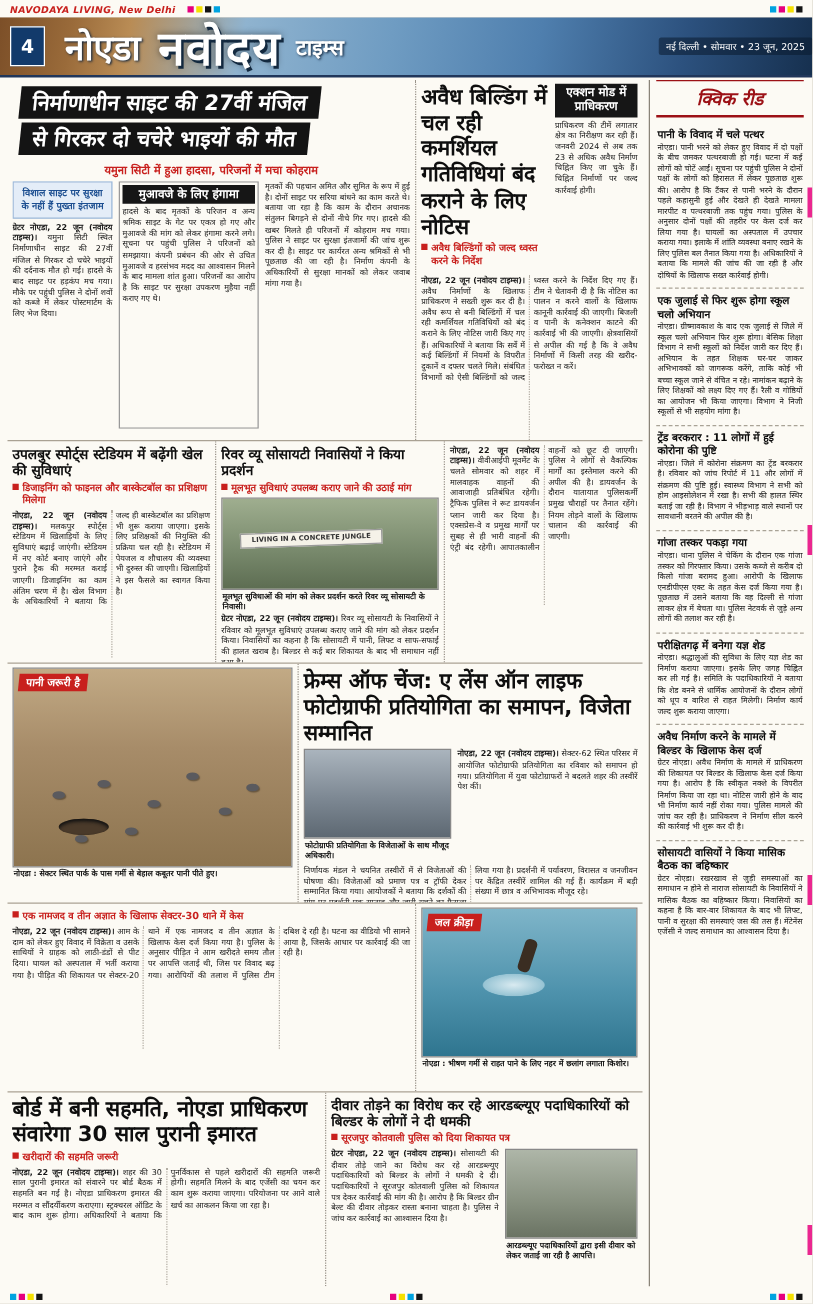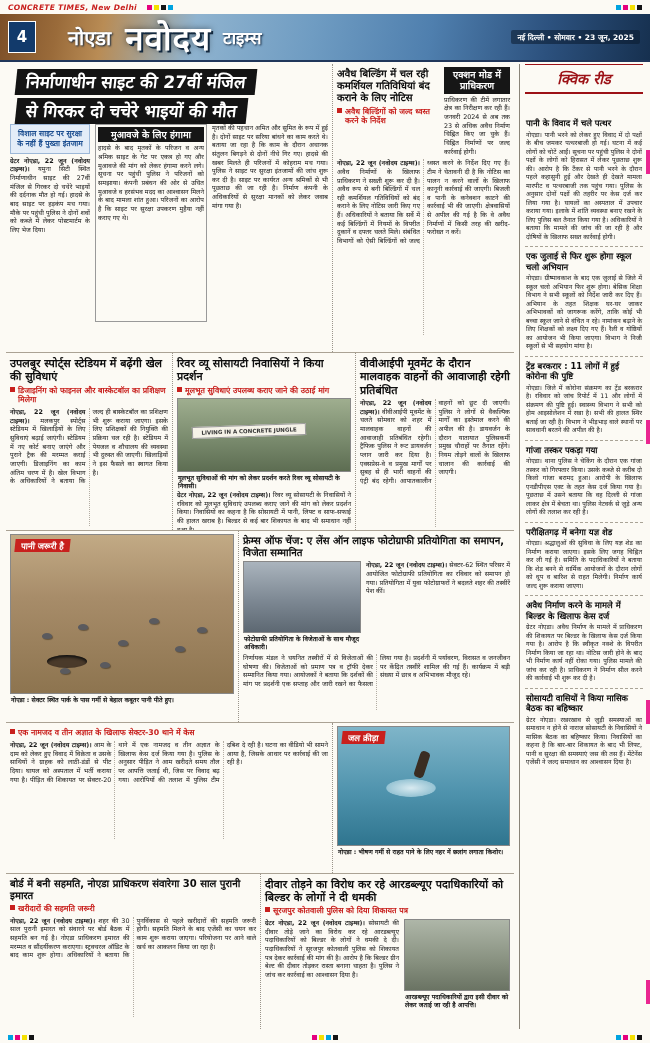--- a/index.html
+++ b/index.html
@@ -12,40 +12,40 @@
   .publine{color:#c8201d;font-size:7.5px;font-weight:bold;font-style:italic;letter-spacing:.3px;}
   .regmarks{display:flex;gap:2px;}
   .reg{width:5px;height:5px;display:inline-block;}
   .reg.c{background:#00a3e0}.reg.m{background:#e6007e}.reg.y{background:#f5e000}.reg.k{background:#141414}
   .spacer{flex:1}
   
   .masthead{position:absolute;top:14px;left:0;right:0;height:46px;display:flex;align-items:center;overflow:hidden;
     background:linear-gradient(100deg,#7c4f28 0%,#9a6b3a 9%,#b98c55 16%,#8fb3cf 30%,#6f9cc2 48%,#4f7fae 66%,#2c517e 84%,#16304f 100%);}
   .pagenum{width:26px;height:30px;background:#123a6b;color:#fff;font-size:15px;font-weight:bold;
            display:flex;align-items:center;justify-content:center;margin-left:8px;border:1px solid #fff;}
-  .np-city{color:#fff;font-size:20px;font-weight:bold;margin-left:32px;text-shadow:1px 1px 2px #10243c;}
-  .np-brand{color:#fff;font-size:33px;font-weight:bold;margin-left:14px;letter-spacing:1px;
+  .np-city{color:#fff;font-size:28px;font-weight:bold;margin-left:16px;text-shadow:1px 1px 2px #10243c;}
+  .np-brand{color:#fff;font-size:38px;font-weight:bold;margin-left:14px;letter-spacing:1px;
             text-shadow:2px 2px 0 #13293f,0 0 6px rgba(0,0,0,.5);}
   .np-suffix{color:#fff;font-size:17px;font-weight:bold;margin-left:12px;text-shadow:1px 1px 2px #10243c;}
-  .mh-date{margin-left:auto;margin-right:10px;color:#fff;font-size:7.5px;font-weight:bold;
+  .mh-date{margin-left:auto;color:#fff;font-size:7.5px;font-weight:normal;
            background:rgba(10,25,45,.55);padding:2px 6px;border-radius:2px;}
   .mh-rule{position:absolute;top:60px;left:0;right:0;height:2px;background:#20365a;}
   
   .content{position:absolute;top:64px;left:6px;right:6px;bottom:14px;display:flex;gap:5px;}
   .leftzone{width:508px;display:flex;flex-direction:column;}
   .qr{flex:1;border-left:1.5px solid #8a8478;padding:0 1px 0 5px;overflow:hidden;}
   .row{display:flex;border-bottom:1px solid #aaa294;overflow:hidden;}
   .art{padding:3px 4px;overflow:hidden;position:relative;}
   .vr{border-right:1px dotted #9a948a;}
   
   .hban{background:#141414;color:#fff;display:inline-block;padding:1px 10px 2px;font-weight:bold;
         font-size:17px;transform:skewX(-6deg);margin:2px 0 0 6px;white-space:nowrap;}
   .subhead{color:#c8201d;font-weight:bold;font-size:9px;text-align:center;margin:5px 0 3px;}
   .h2{font-size:11px;font-weight:bold;line-height:1.22;color:#0e0e0e;margin:1px 0 2px;}
-  .h2.big{font-size:10px;}
+  .h2.big{font-size:17px;}
   .bullet{display:flex;gap:3px;align-items:flex-start;color:#c8201d;font-weight:bold;font-size:7.8px;line-height:1.25;margin:2px 0 3px;}
   .bsq{width:5px;height:5px;background:#c8201d;margin-top:1px;flex:0 0 auto;}
   .bt{font-size:6.4px;line-height:1.35;text-align:justify;color:#181818;}
   .dl{font-weight:bold;}
   .cols2{column-count:2;column-gap:7px;column-rule:1px dotted #b3ada3;}
   .cols3{column-count:3;column-gap:7px;column-rule:1px dotted #b3ada3;}
   .blackban{background:#161616;color:#fff;font-weight:bold;text-align:center;padding:2px 3px;font-size:9.5px;line-height:1.2;}
   .inset{background:#e4edf8;border:1px solid #9db8d8;color:#1d4f91;font-weight:bold;font-size:7.6px;
          line-height:1.3;text-align:center;padding:4px 3px;margin-bottom:3px;}
   .rbox{border:1.5px solid #c8201d;padding:3px;color:#c8201d;font-weight:bold;font-size:8px;line-height:1.35;text-align:center;}
@@ -64,36 +64,36 @@
   .ph-wall{background:linear-gradient(180deg,#aeb6a8 0%,#87907f 60%,#6a7363 100%);}
   .banner-strip{position:absolute;left:8%;top:36%;width:64%;background:#f5f2e8;color:#333;font-size:5.5px;
                 font-weight:bold;text-align:center;padding:2px 1px;transform:rotate(-2deg);border:1px solid #999;}
   .bowl{position:absolute;left:16%;bottom:16%;width:40px;height:13px;background:#4a3a2a;border-radius:50%;box-shadow:inset 0 2px 3px #111;}
   .bird{position:absolute;width:10px;height:6px;background:#5a5a5e;border-radius:50% 50% 45% 45%;box-shadow:1px 1px 1px rgba(0,0,0,.35);}
   .splash{position:absolute;left:28%;top:44%;width:50px;height:18px;border-radius:50%;opacity:.9;
           background:radial-gradient(#e8f4f8,#9fc9d8 68%,transparent 74%);}
   .figure{position:absolute;left:46%;top:20%;width:10px;height:27px;background:#3a2d22;border-radius:4px;transform:rotate(18deg);}
   
   .qr-head{color:#9c1116;font-weight:bold;font-size:14.5px;text-align:center;font-style:italic;
-           border-bottom:2px solid #9c1116;border-top:1px solid #9c1116;padding:3px 0 4px;margin-bottom:20px;}
+           border-bottom:2px solid #9c1116;border-top:1px solid #9c1116;padding:3px 0 4px;margin-bottom:4px;}
   .qr-item{border-bottom:1px dashed #a9a396;padding:4px 1px 5px;}
   .qr-item:last-child{border-bottom:none;}
   .qr-title{font-size:8.4px;font-weight:bold;line-height:1.25;color:#0d0d0d;margin-bottom:2px;}
   .qr-body{font-size:6.3px;line-height:1.35;text-align:justify;color:#1c1c1c;}
   
   .footmarks{position:absolute;bottom:3px;left:8px;right:8px;display:flex;align-items:center;}
   .edge-m{position:absolute;right:0;width:4px;height:24px;background:#e6007e;opacity:.85;}
 </style>
 </head>
 <body>
 
 <div class="page">
 
   <div class="topline">
-    <span class="publine">CONCRETE TIMES, New Delhi</span>
+    <span class="publine">NAVODAYA LIVING, New Delhi</span>
     <span class="regmarks">
       <span class="reg m"></span>
         <span class="reg y"></span>
         <span class="reg k"></span>
         <span class="reg c"></span>
     </span>
     <span class="spacer"></span>
     <span class="regmarks">
       <span class="reg c"></span>
         <span class="reg m"></span>
@@ -113,20 +113,21 @@
 
   <div class="content">
     <div class="leftzone">
 
       <div class="row" style="height:289px">
         <article class="art vr" style="width:318px">
           <div>
             <span class="hban">निर्माणाधीन साइट की 27वीं मंजिल</span><br>
             <span class="hban" style="margin-top:3px">से गिरकर दो चचेरे भाइयों की मौत</span>
           </div>
+          <div class="subhead">यमुना सिटी में हुआ हादसा, परिजनों में मचा कोहराम</div>
           <div style="display:flex;gap:5px;height:198px;overflow:hidden">
             <div style="width:80px">
               <div class="inset">विशाल साइट पर सुरक्षा के नहीं हैं पुख्ता इंतजाम</div>
               <p class="bt"><span class="dl">ग्रेटर नोएडा, 22 जून (नवोदय टाइम्स)।</span> <span>यमुना सिटी स्थित निर्माणाधीन साइट की 27वीं मंजिल से गिरकर दो चचेरे भाइयों की दर्दनाक मौत हो गई। हादसे के बाद साइट पर हड़कंप मच गया। मौके पर पहुंची पुलिस ने दोनों शवों को कब्जे में लेकर पोस्टमार्टम के लिए भेज दिया।</span></p>
             </div>
             <div style="width:106px;border:1px solid #999;padding:2px">
               <div class="blackban">मुआवजे के लिए हंगामा</div>
               <p class="bt" style="margin-top:2px">हादसे के बाद मृतकों के परिजन व अन्य श्रमिक साइट के गेट पर एकत्र हो गए और मुआवजे की मांग को लेकर हंगामा करने लगे। सूचना पर पहुंची पुलिस ने परिजनों को समझाया। कंपनी प्रबंधन की ओर से उचित मुआवजे व हरसंभव मदद का आश्वासन मिलने के बाद मामला शांत हुआ। परिजनों का आरोप है कि साइट पर सुरक्षा उपकरण मुहैया नहीं कराए गए थे।</p>
             </div>
             <div style="flex:1">
@@ -170,21 +171,20 @@
             <span>मूलभूत सुविधाएं उपलब्ध कराए जाने की उठाई मांग</span>
           </div>
           <div class="photo ph-protest" style="height:72px">
             <div class="banner-strip">LIVING IN A CONCRETE JUNGLE</div>
           </div>
           <div class="cap">मूलभूत सुविधाओं की मांग को लेकर प्रदर्शन करते रिवर व्यू सोसायटी के निवासी।</div>
           <p class="bt" style="margin-top:1px"><span class="dl">ग्रेटर नोएडा, 22 जून (नवोदय टाइम्स)।</span> <span>रिवर व्यू सोसायटी के निवासियों ने रविवार को मूलभूत सुविधाएं उपलब्ध कराए जाने की मांग को लेकर प्रदर्शन किया। निवासियों का कहना है कि सोसायटी में पानी, लिफ्ट व साफ-सफाई की हालत खराब है। बिल्डर से कई बार शिकायत के बाद भी समाधान नहीं हुआ है।</span></p>
         </article>
 
         <article class="art" style="flex:1">
-          <div class="h2">वीवीआईपी मूवमेंट के दौरान मालवाहक वाहनों की आवाजाही रहेगी प्रतिबंधित</div>
           <p class="bt cols2" style="height:128px"><span class="dl">नोएडा, 22 जून (नवोदय टाइम्स)।</span> <span>वीवीआईपी मूवमेंट के चलते सोमवार को शहर में मालवाहक वाहनों की आवाजाही प्रतिबंधित रहेगी। ट्रैफिक पुलिस ने रूट डायवर्जन प्लान जारी कर दिया है। एक्सप्रेस-वे व प्रमुख मार्गों पर सुबह से ही भारी वाहनों की एंट्री बंद रहेगी। आपातकालीन वाहनों को छूट दी जाएगी। पुलिस ने लोगों से वैकल्पिक मार्गों का इस्तेमाल करने की अपील की है। डायवर्जन के दौरान यातायात पुलिसकर्मी प्रमुख चौराहों पर तैनात रहेंगे। नियम तोड़ने वालों के खिलाफ चालान की कार्रवाई की जाएगी।</span></p>
         </article>
       </div>
 
       <div class="row" style="height:192px">
         <div class="art vr" style="width:224px">
           <div class="photo ph-pigeon" style="height:158px">
             <span class="tag">पानी जरूरी है</span>
             <div class="bowl"></div>
             <span class="bird" style="left:14%;bottom:34%"></span>

